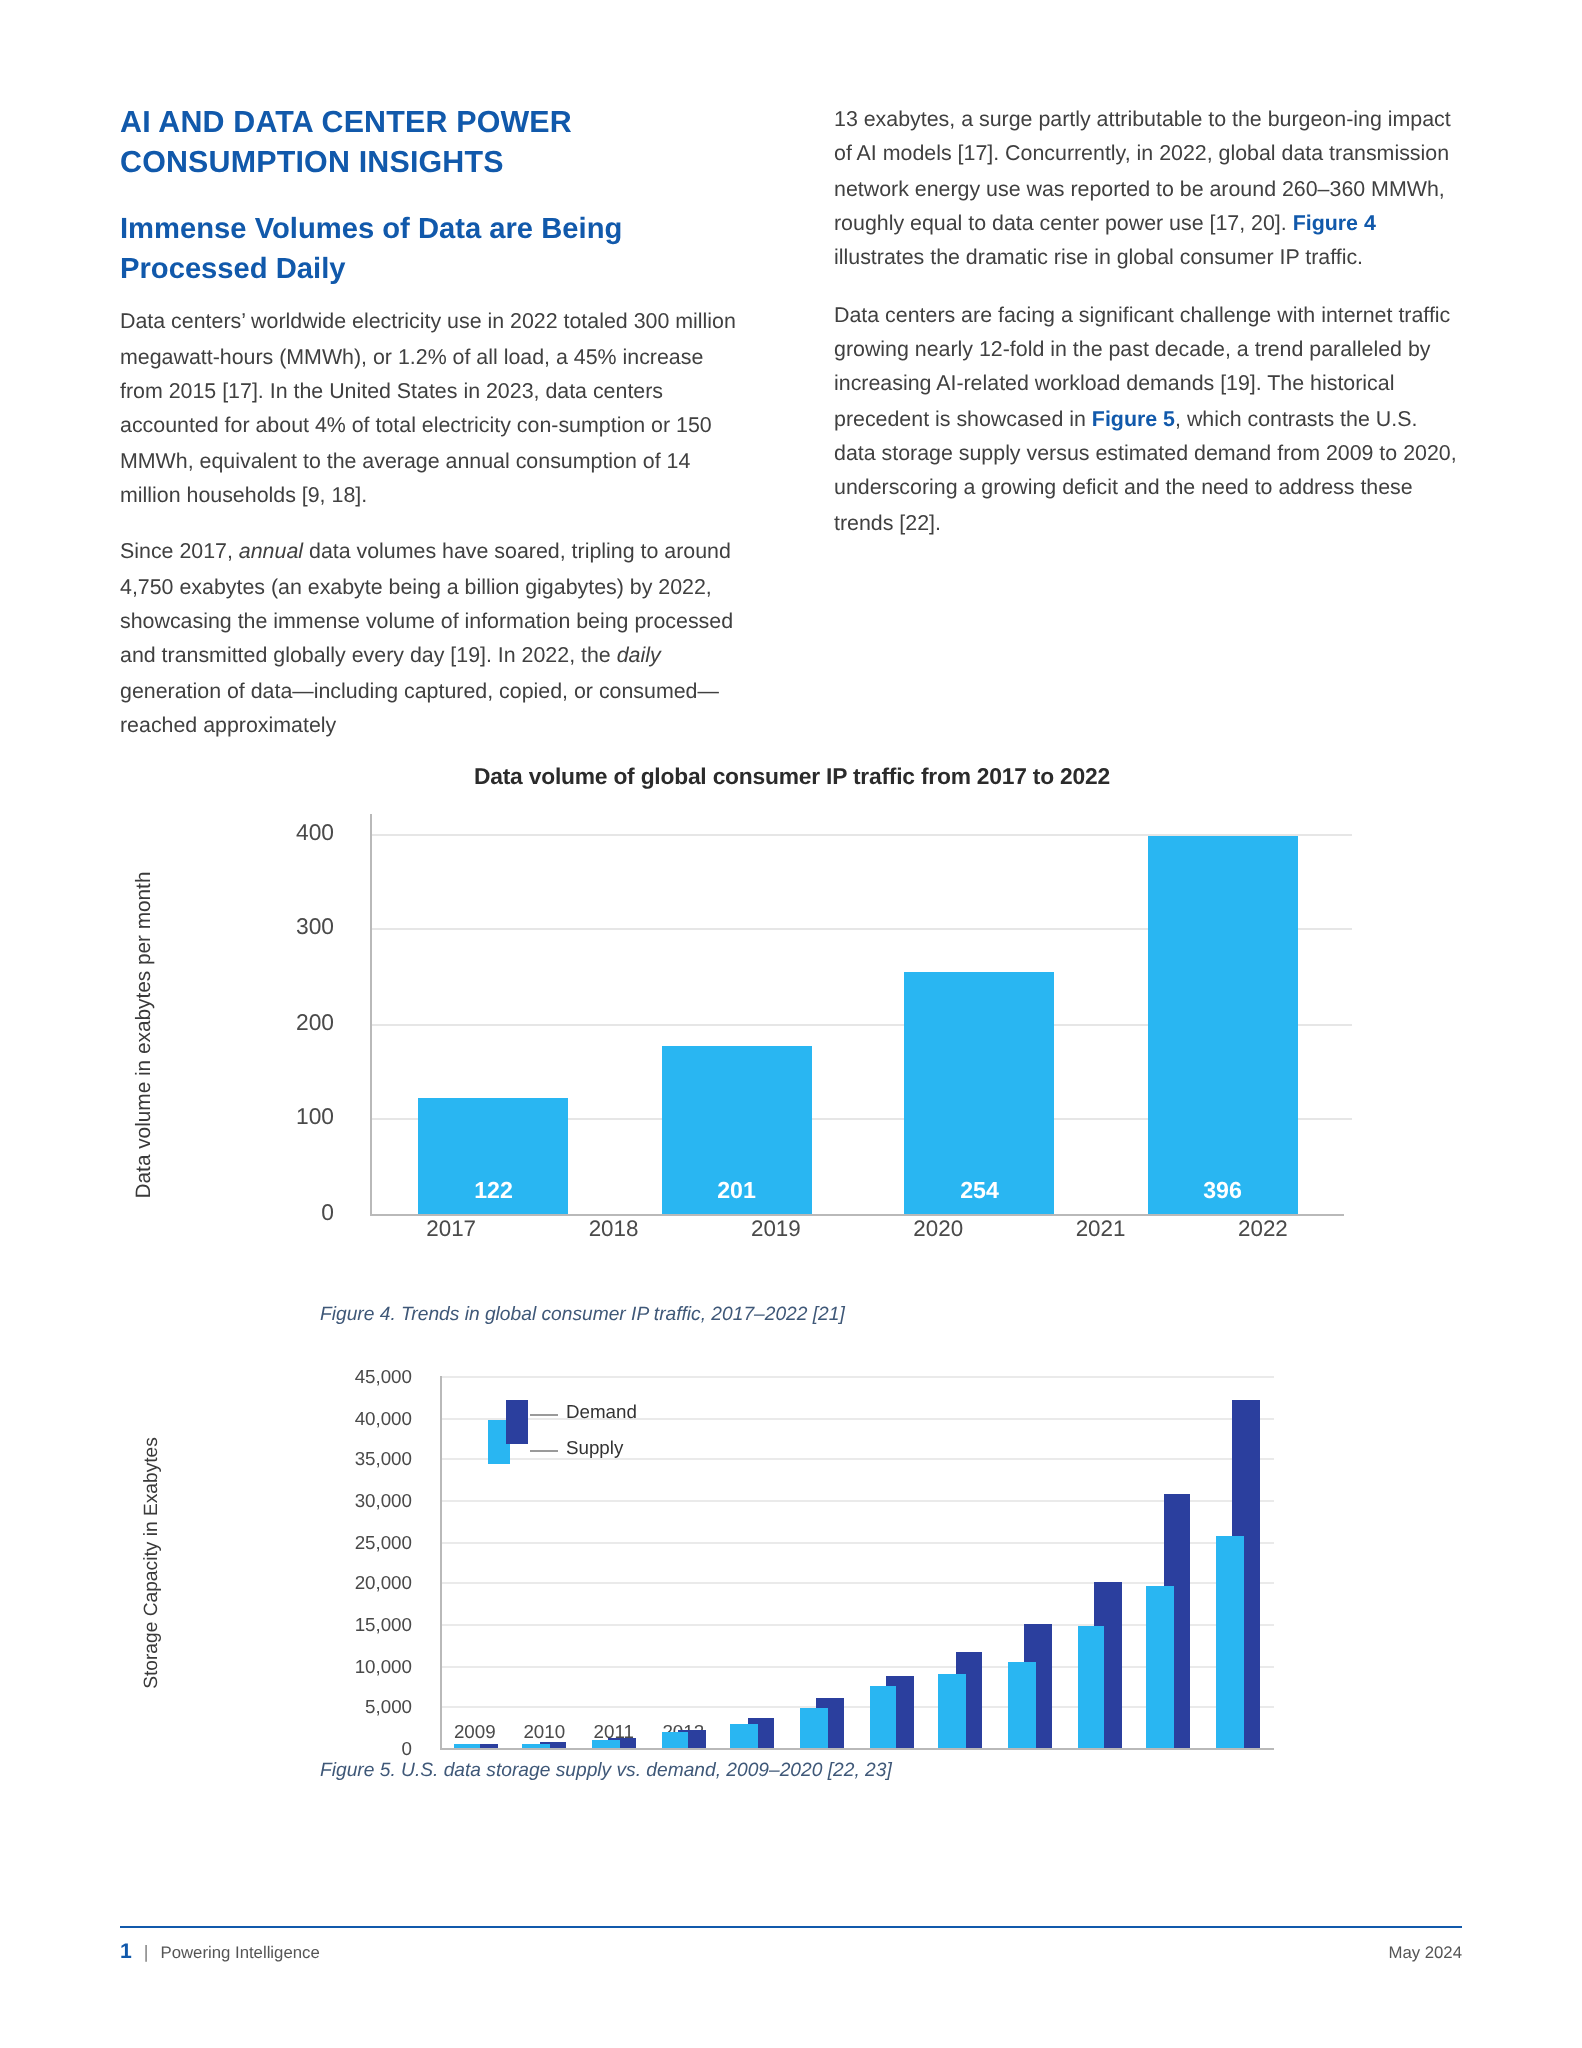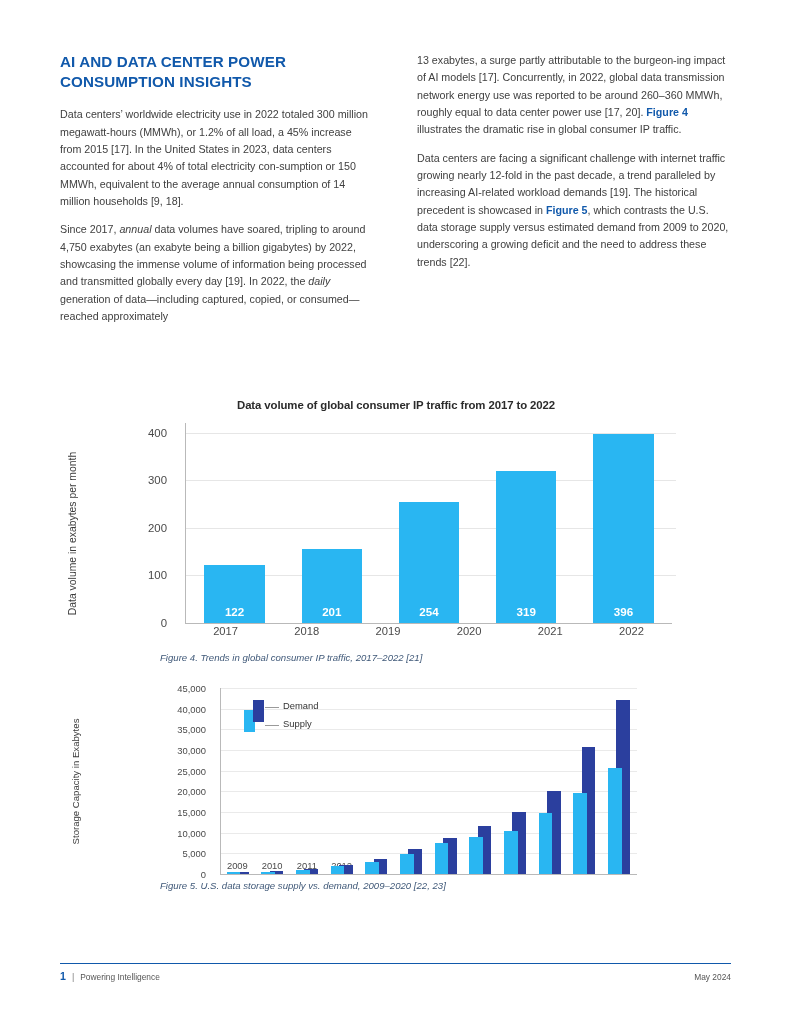--- a/index.html
+++ b/index.html
@@ -34,21 +34,21 @@
     text-align:left;
   }
   p.body:last-child{margin-bottom:0;}
   .figref{color:#1159ab;font-weight:bold;}
   em{font-style:italic;}
 
   
   .fig1-wrap{position:absolute;left:60px;top:383px;width:672px;}
   .fig1-title{
     font-size:11.4px;font-weight:bold;color:#2b2b2b;
-    text-align:center;margin:16px 0 12px 0;letter-spacing:-0.1px;
+    text-align:center;margin:0 0 12px 0;letter-spacing:-0.1px;
   }
   .chart1{
     position:relative;height:220px;margin-left:125px;margin-right:60px;
   }
   .ylab1{
     position:absolute;left:-120px;top:0;height:220px;width:16px;
     display:flex;align-items:center;justify-content:center;
   }
   .ylab1 span{
     transform:rotate(-90deg);white-space:nowrap;
@@ -149,20 +149,21 @@
 </style>
 </head>
 <body>
 
 <div class="page">
 
   <div class="cols">
 
     <div class="col">
       <h1 class="doc-title">AI AND DATA CENTER POWER CONSUMPTION INSIGHTS</h1>
+      <h2 class="sec-title">Immense Volumes of Data are Being Processed Daily</h2>
       <p class="body">Data centers’ worldwide electricity use in 2022 totaled 300 million megawatt-hours (MMWh), or 1.2% of all load, a 45% increase from 2015 [17]. In the United States in 2023, data centers accounted for about 4% of total electricity con-sumption or 150 MMWh, equivalent to the average annual consumption of 14 million households [9, 18].</p>
       <p class="body"><span>Since 2017, </span><em>annual</em><span> data volumes have soared, tripling to around 4,750 exabytes (an exabyte being a billion gigabytes) by 2022, showcasing the immense volume of information being processed and transmitted globally every day [19]. In 2022, the </span><em>daily</em><span> generation of data—including captured, copied, or consumed—reached approximately</span></p>
     </div>
 
     <div class="col">
       <p class="body"><span>13 exabytes, a surge partly attributable to the burgeon-ing impact of AI models [17]. Concurrently, in 2022, global data transmission network energy use was reported to be around 260–360 MMWh, roughly equal to data center power use [17, 20]. </span><span class="figref">Figure 4</span><span> illustrates the dramatic rise in global consumer IP traffic.</span></p>
       <p class="body"><span>Data centers are facing a significant challenge with internet traffic growing nearly 12-fold in the past decade, a trend paralleled by increasing AI-related workload demands [19]. The historical precedent is showcased in </span><span class="figref">Figure 5</span><span>, which contrasts the U.S. data storage supply versus estimated demand from 2009 to 2020, underscoring a growing deficit and the need to address these trends [22].</span></p>
     </div>
 
   </div>
@@ -187,32 +188,27 @@
             <div class="g" style="top: 57.1429px;"></div>
             <div class="g" style="top: 9.52381px;"></div>
           </div>
         <div class="bars1" id="b1">
             <div class="bcell">
               <div class="bar1" style="height: 58.0952px;">
                 <div class="val">122</div>
               </div>
             </div>
             <div class="bcell">
-              <div class="bar1" style="height: 74px; margin-top: 40px;">
+              <div class="bar1" style="height: 84px; margin-top: 40px;">
                 <div class="val">201</div>
               </div>
             </div>
             <div class="bcell">
               <div class="bar1" style="height: 120.952px;">
                 <div class="val">254</div>
-              </div>
-            </div>
-            <div class="bcell">
-              <div class="bar1" style="height: 151.905px;">
-                <div class="val">319</div>
               </div>
             </div>
             <div class="bcell">
               <div class="bar1" style="height: 188.571px;">
                 <div class="val">396</div>
               </div>
             </div>
           </div>
       </div>
       <div class="xlabels1" id="x1">

